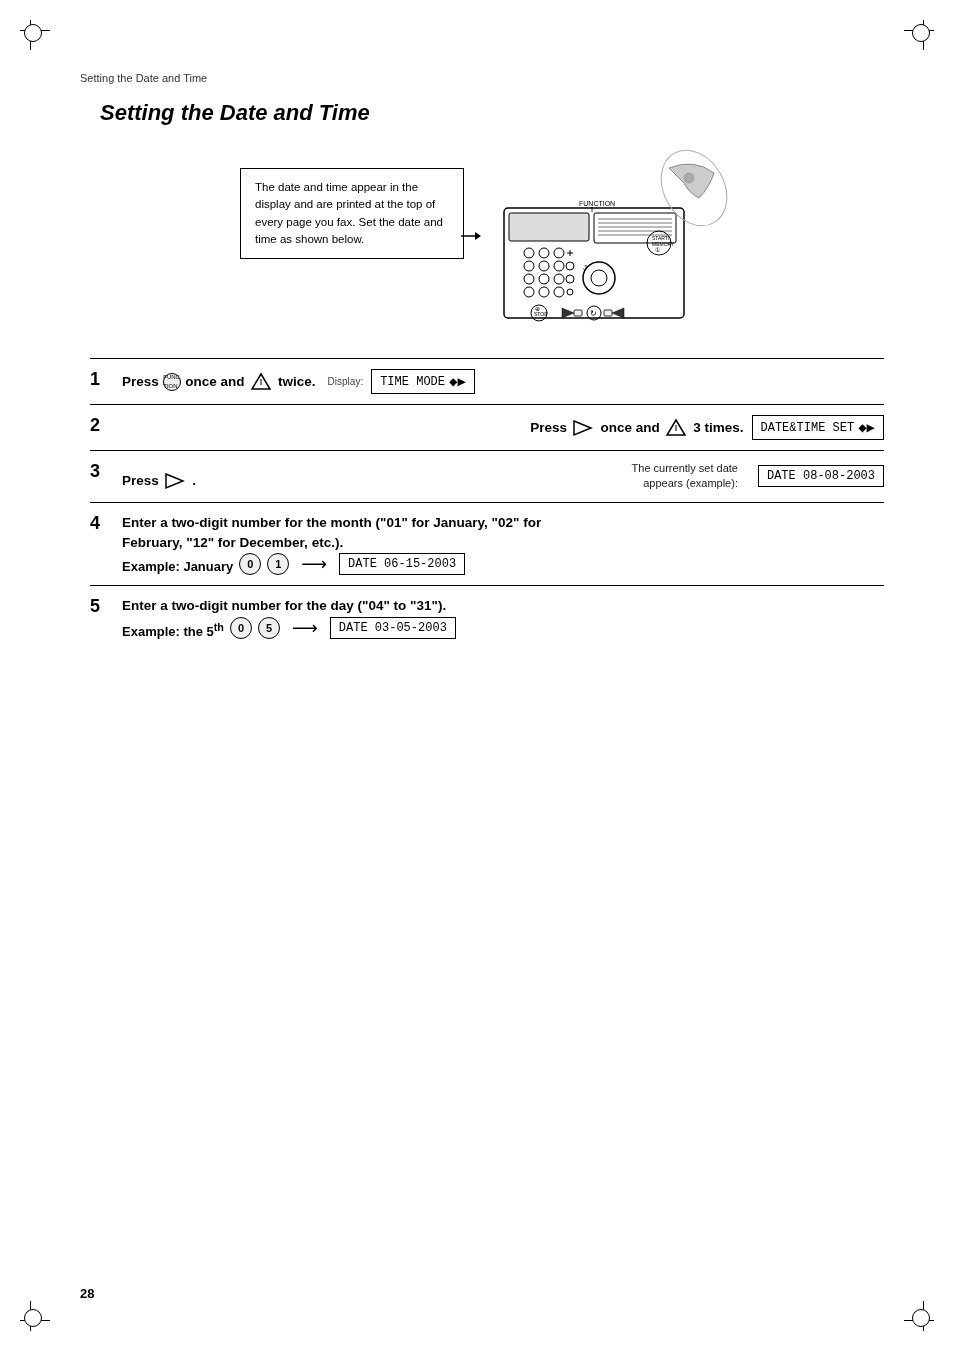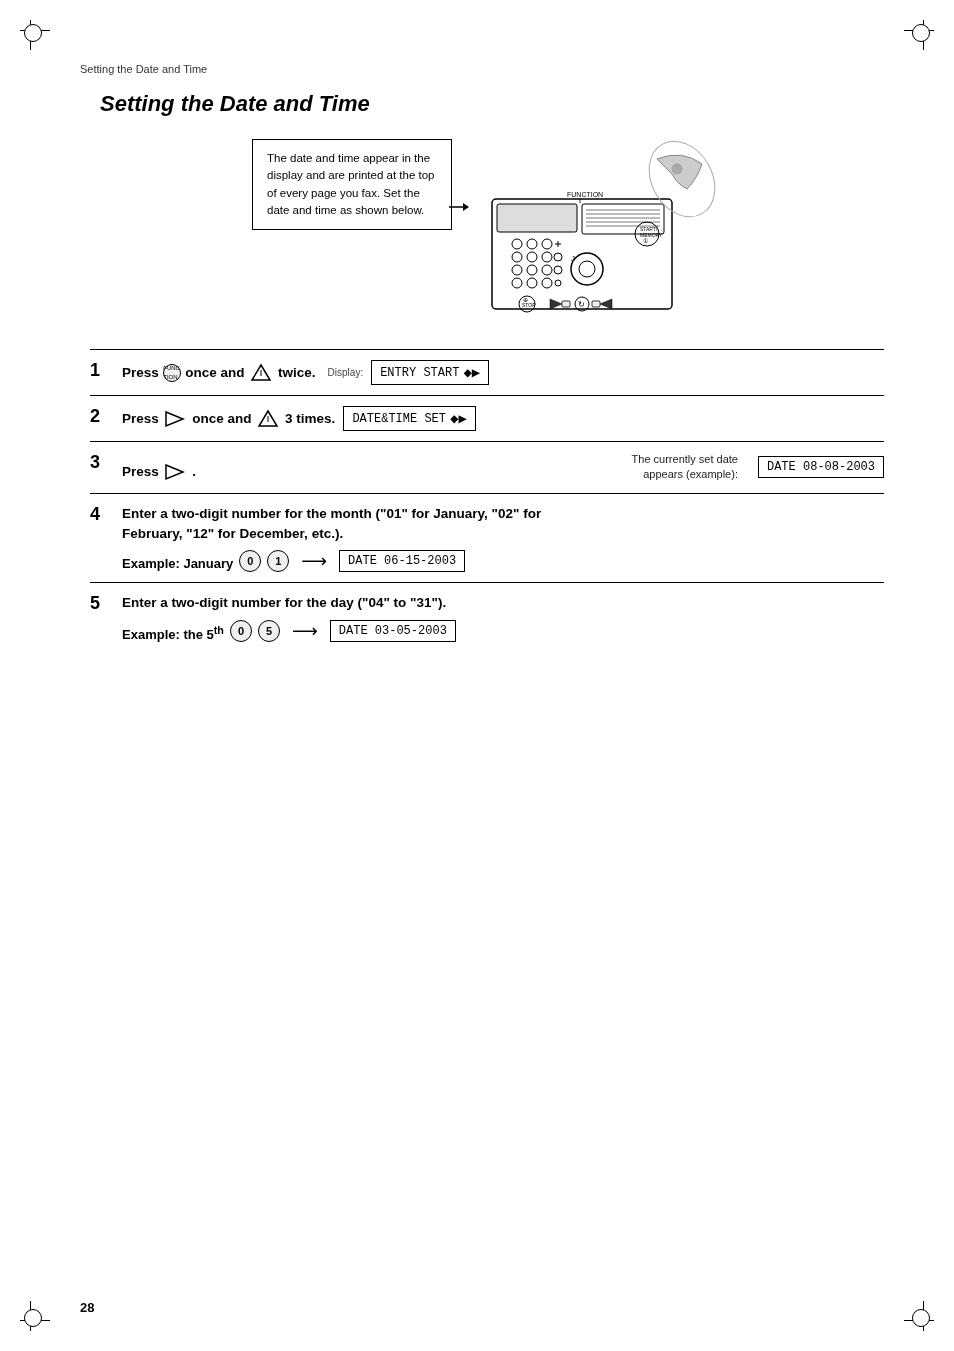--- a/index.html
+++ b/index.html
@@ -10,21 +10,21 @@
       font-family: Arial, Helvetica, sans-serif;
       font-size: 13px;
       color: #000;
       position: relative;
       overflow-x: hidden;
     }
 
     .page-container {
       width: 954px;
       min-height: 1351px;
-      padding: 23px 60px 40px 80px;
+      padding: 32px 60px 40px 80px;
       position: relative;
     }
 
     
     .corner-mark {
       position: absolute;
       width: 30px;
       height: 30px;
     }
     .corner-mark::before, .corner-mark::after {
@@ -89,25 +89,26 @@
       display: flex;
       align-items: flex-start;
       gap: 10px;
       position: relative;
     }
 
     
     .callout-box {
       border: 1px solid #000;
       padding: 10px 14px;
-      width: 200px;
+      width: 224px;
       font-size: 11.5px;
       line-height: 1.5;
       position: relative;
       background: #fff;
+      margin-top: 20px;
     }
 
     
     .steps-container {
       margin-left: 10px;
       margin-right: 10px;
     }
 
     .step {
       border-top: 1px solid #000;
@@ -209,35 +210,35 @@
     }
 
     .arrow-right {
       font-size: 18px;
       margin: 0 6px;
     }
 
     .step-display-row {
       display: flex;
       align-items: center;
-      margin-top: 6px;
+      margin-top: 0;
       gap: 6px;
     }
 
     .currently-set-label {
       font-size: 11px;
       line-height: 1.4;
       text-align: right;
       color: #222;
       max-width: 120px;
     }
 
     .page-number {
       position: absolute;
-      bottom: 36px;
+      bottom: 50px;
       left: 80px;
       font-size: 13px;
       font-weight: bold;
       text-align: right;
     }
 
     
     .fax-svg-container {
       position: relative;
       width: 260px;
@@ -357,31 +358,31 @@
           <span class="step-text">
             <b>Press </b><span class="key-func" style="font-size:6px;">FUNC<br>TION</span><b> once and </b>
             <svg width="26" height="22" viewBox="0 0 26 22" style="vertical-align:middle;">
               <path d="M13 3 L22 18 L4 18 Z" fill="none" stroke="#000" stroke-width="1.5"></path>
               <line x1="13" y1="8" x2="13" y2="14" stroke="#000" stroke-width="1"></line>
             </svg>
             <b> twice.</b>
           </span>
           <span class="display-label">Display:</span>
           <div class="display-box">
-            <span>ENTRY START</span>
+            <span>TIME MODE</span>
             <span class="display-arrow">◆▶</span>
           </div>
         </div>
       </div>
     </div>
 
     <div class="step">
       <div class="step-number">2</div>
       <div class="step-content">
-        <div class="step-content-row" style="justify-content: flex-start;">
+        <div class="step-content-row" style="justify-content: flex-end;">
           <span class="step-text">
             <b>Press </b>
             <svg width="26" height="22" viewBox="0 0 26 22" style="vertical-align:middle;">
               <path d="M3 4 L20 11 L3 18 Z" fill="none" stroke="#000" stroke-width="1.5"></path>
             </svg>
             <b> once and </b>
             <svg width="26" height="22" viewBox="0 0 26 22" style="vertical-align:middle;">
               <path d="M13 3 L22 18 L4 18 Z" fill="none" stroke="#000" stroke-width="1.5"></path>
               <line x1="13" y1="8" x2="13" y2="14" stroke="#000" stroke-width="1"></line>
             </svg>

